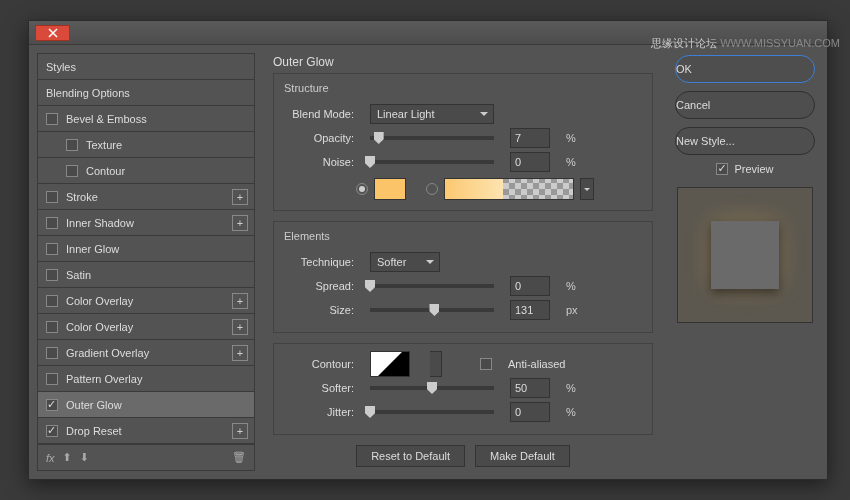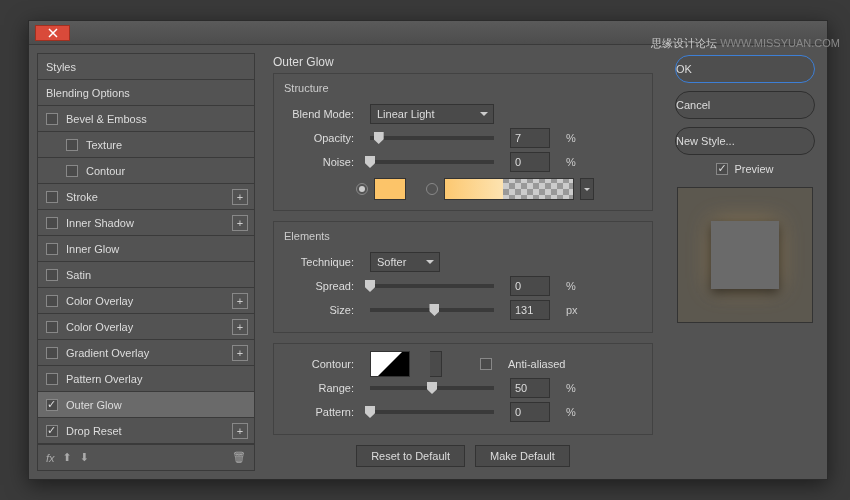--- a/index.html
+++ b/index.html
@@ -211,29 +211,29 @@
       <div class="fieldset">
         <div class="row">
           <div class="row-label">Contour:</div>
           <div class="contour-swatch"></div>
           <div class="contour-dd"></div>
           <span style="width:6px"></span>
           <input type="checkbox" style="">
           <span>Anti-aliased</span>
         </div>
         <div class="row">
-          <div class="row-label">Range:</div>
+          <div class="row-label">Softer:</div>
           <div class="slider-track">
               <div class="slider-thumb" style="left:50%"></div>
             </div>
           <input class="num-input" value="50" style="">
           <span class="unit">%</span>
         </div>
         <div class="row">
-          <div class="row-label">Pattern:</div>
+          <div class="row-label">Jitter:</div>
           <div class="slider-track">
               <div class="slider-thumb" style="left:0%"></div>
             </div>
           <input class="num-input" value="0" style="">
           <span class="unit">%</span>
         </div>
       </div>
 
       <div class="defaults-row">
         <div class="btn">

